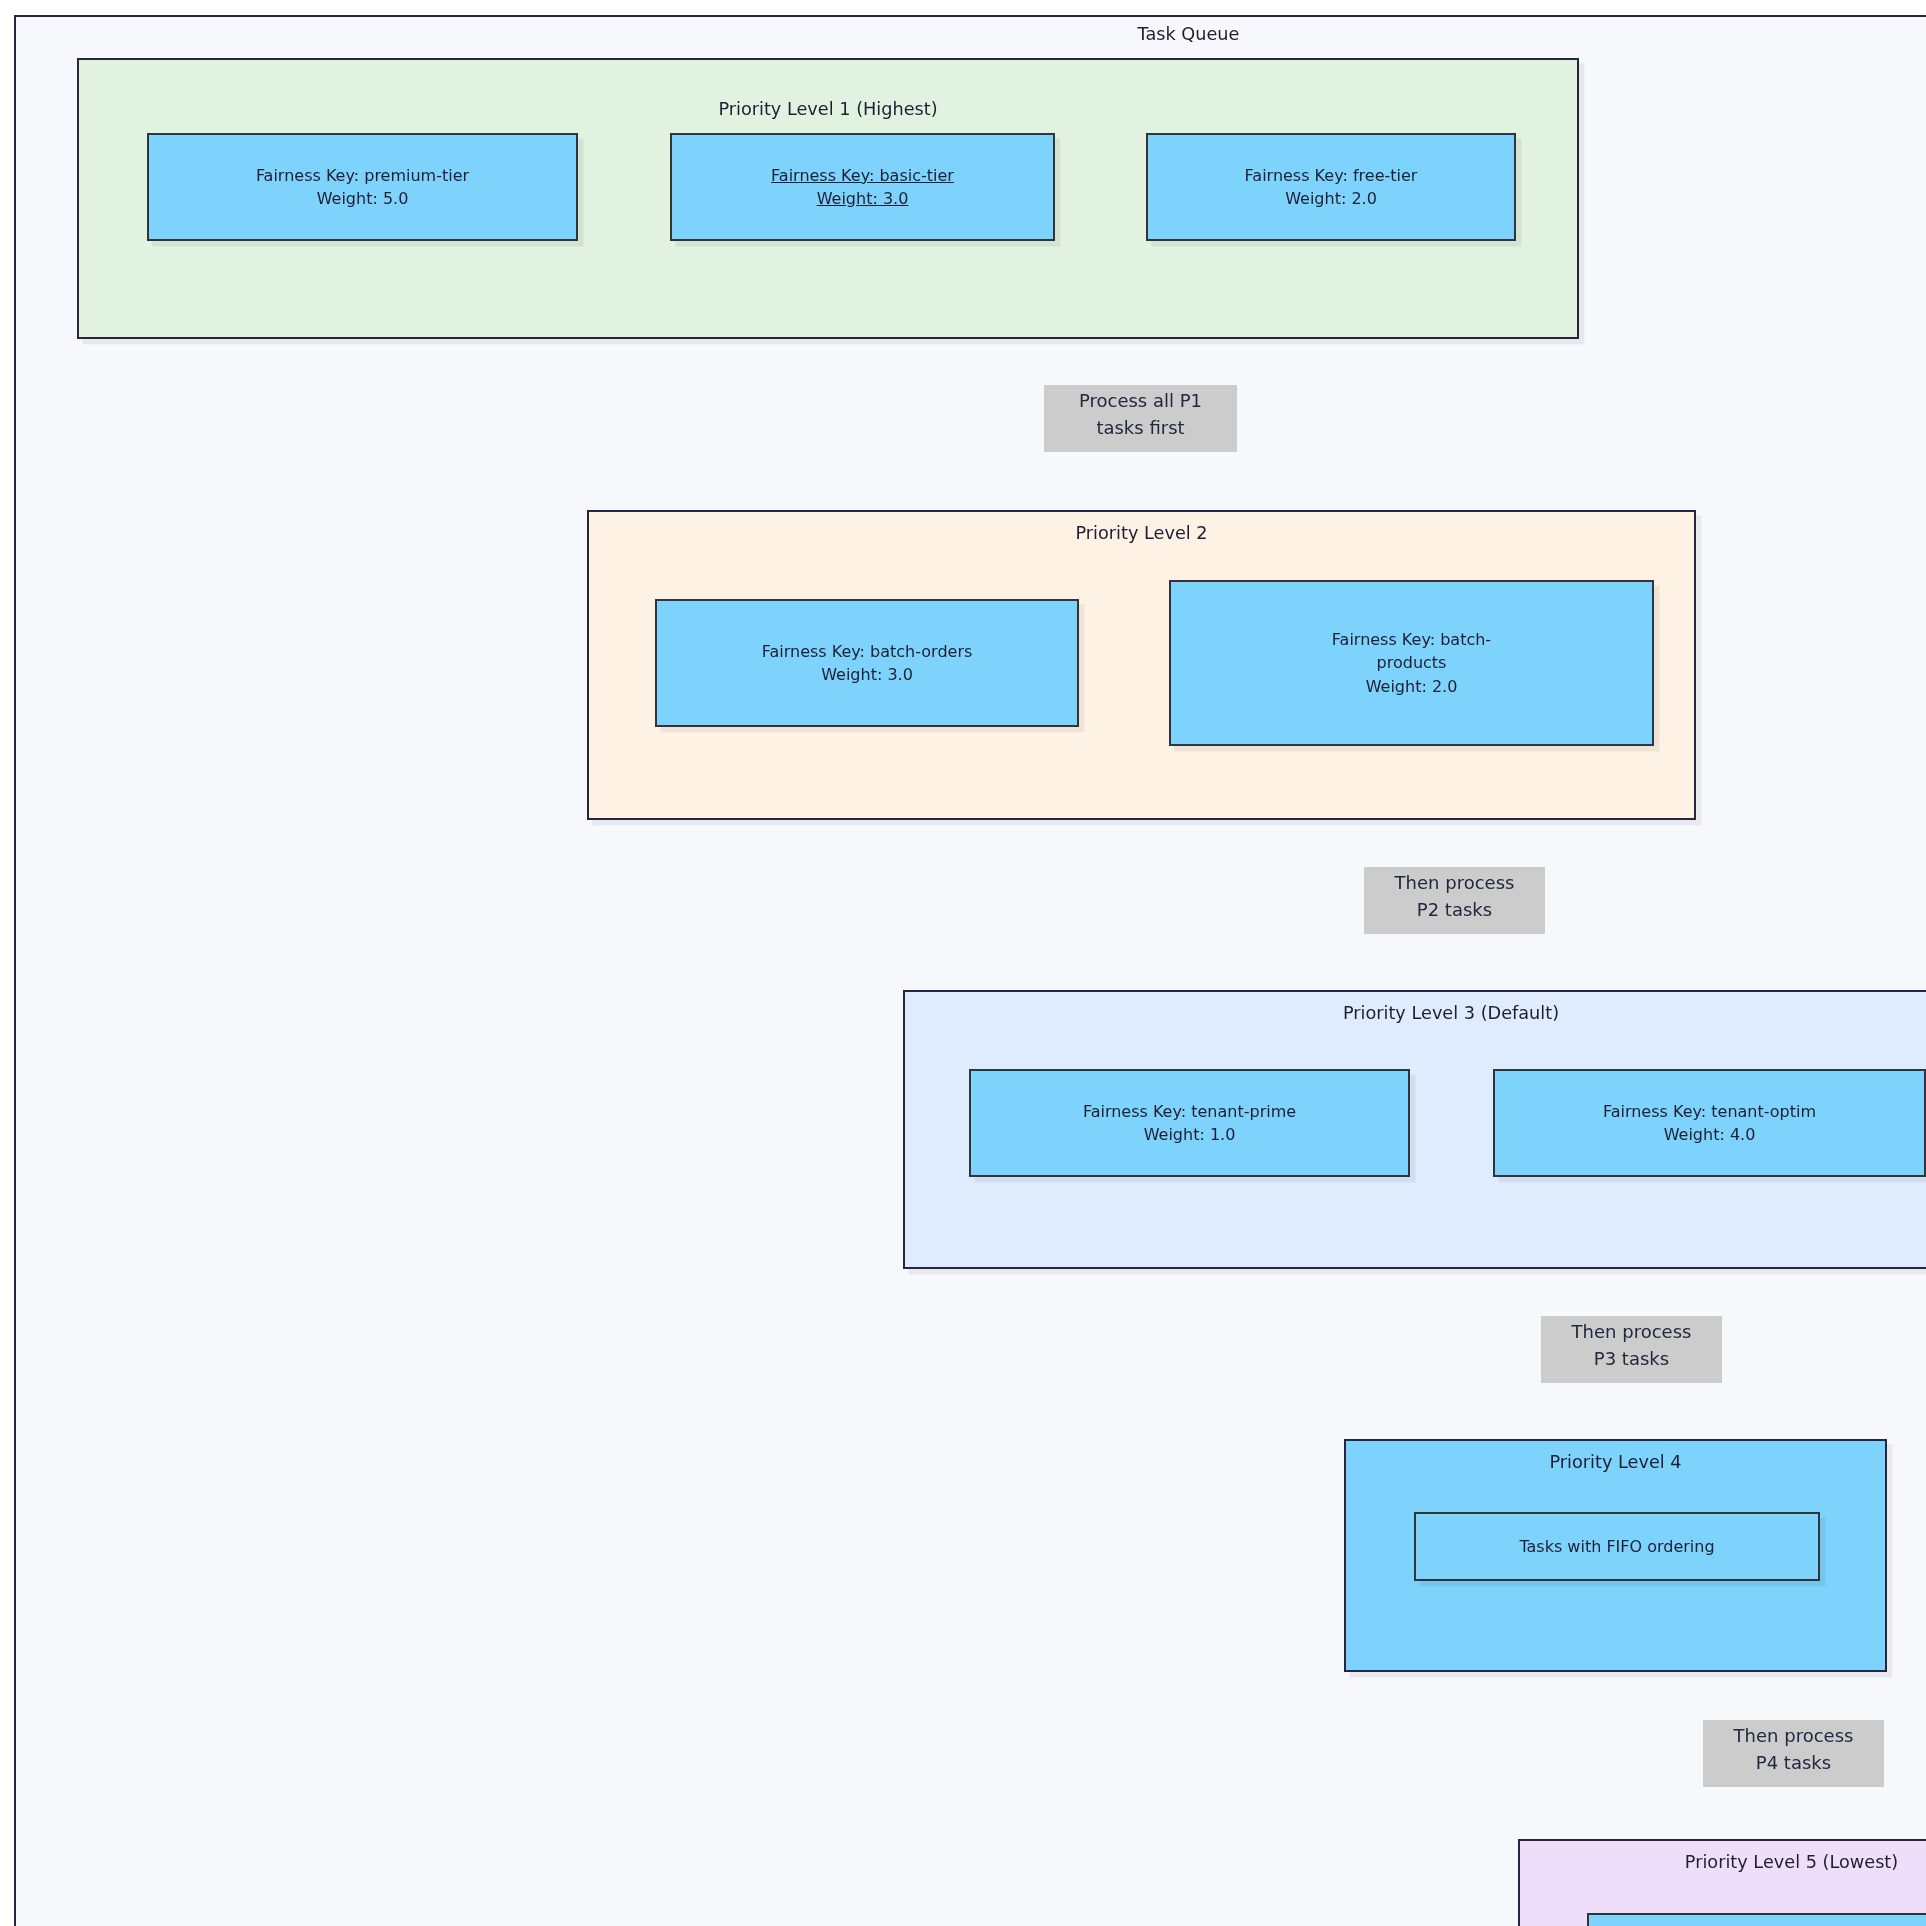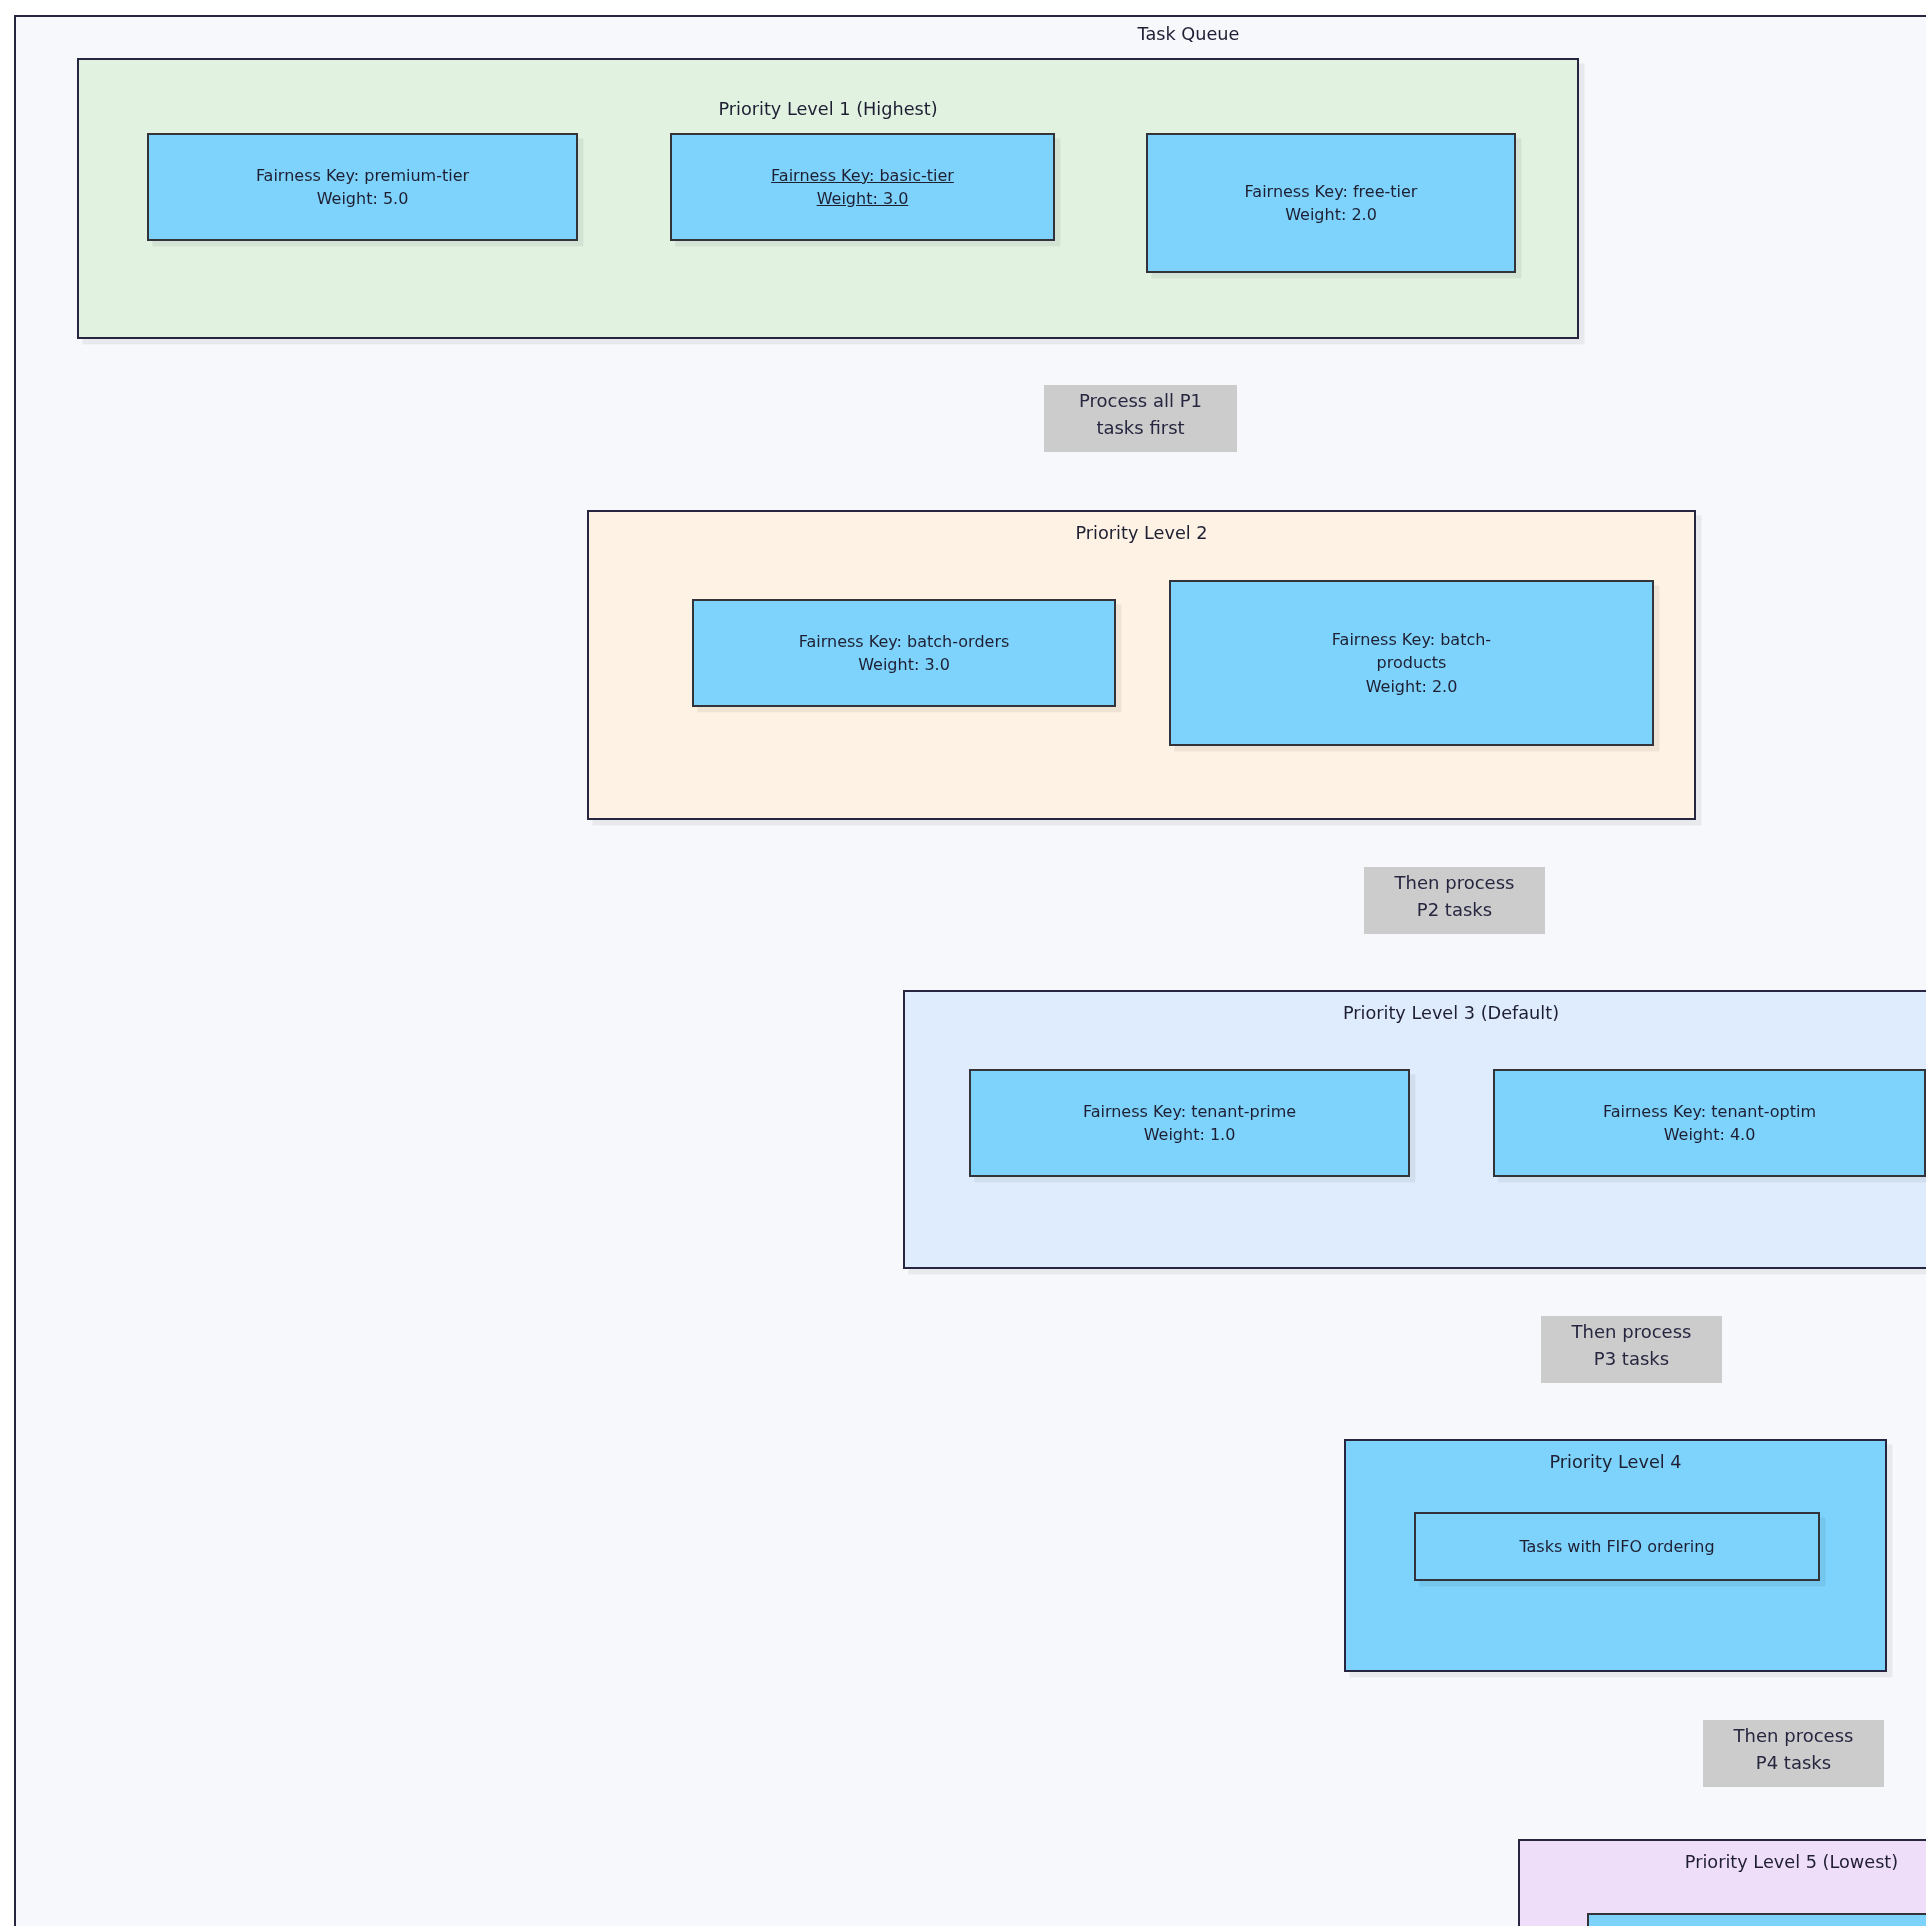--- a/index.html
+++ b/index.html
@@ -92,30 +92,30 @@
   <div class="leaf" style="left:147px;top:133px;width:431px;height:108px;">
     <span>Fairness Key: premium-tier</span>
     <span>Weight: 5.0</span>
   </div>
 
   <div class="leaf" style="left:670px;top:133px;width:385px;height:108px;text-decoration:underline;">
     <span>Fairness Key: basic-tier</span>
     <span>Weight: 3.0</span>
   </div>
 
-  <div class="leaf" style="left:1146px;top:133px;width:370px;height:140px;">
+  <div class="leaf" style="left:1146px;top:133px;width:370px;height:108px;">
     <span>Fairness Key: free-tier</span>
     <span>Weight: 2.0</span>
   </div>
 
   <div class="box cluster" style="left:587px;top:510px;width:1109px;height:310px;background:#fdf2e3;">
     <div class="cluster-title" style="top:10.8px;">Priority Level 2</div>
   </div>
 
-  <div class="leaf" style="left:692px;top:599px;width:424px;height:108px;">
+  <div class="leaf" style="left:655px;top:599px;width:424px;height:128px;">
     <span>Fairness Key: batch-orders</span>
     <span>Weight: 3.0</span>
   </div>
 
   <div class="leaf" style="left:1169px;top:580px;width:485px;height:166px;">
     <span>Fairness Key: batch-</span>
     <span>products</span>
     <span>Weight: 2.0</span>
   </div>
 

